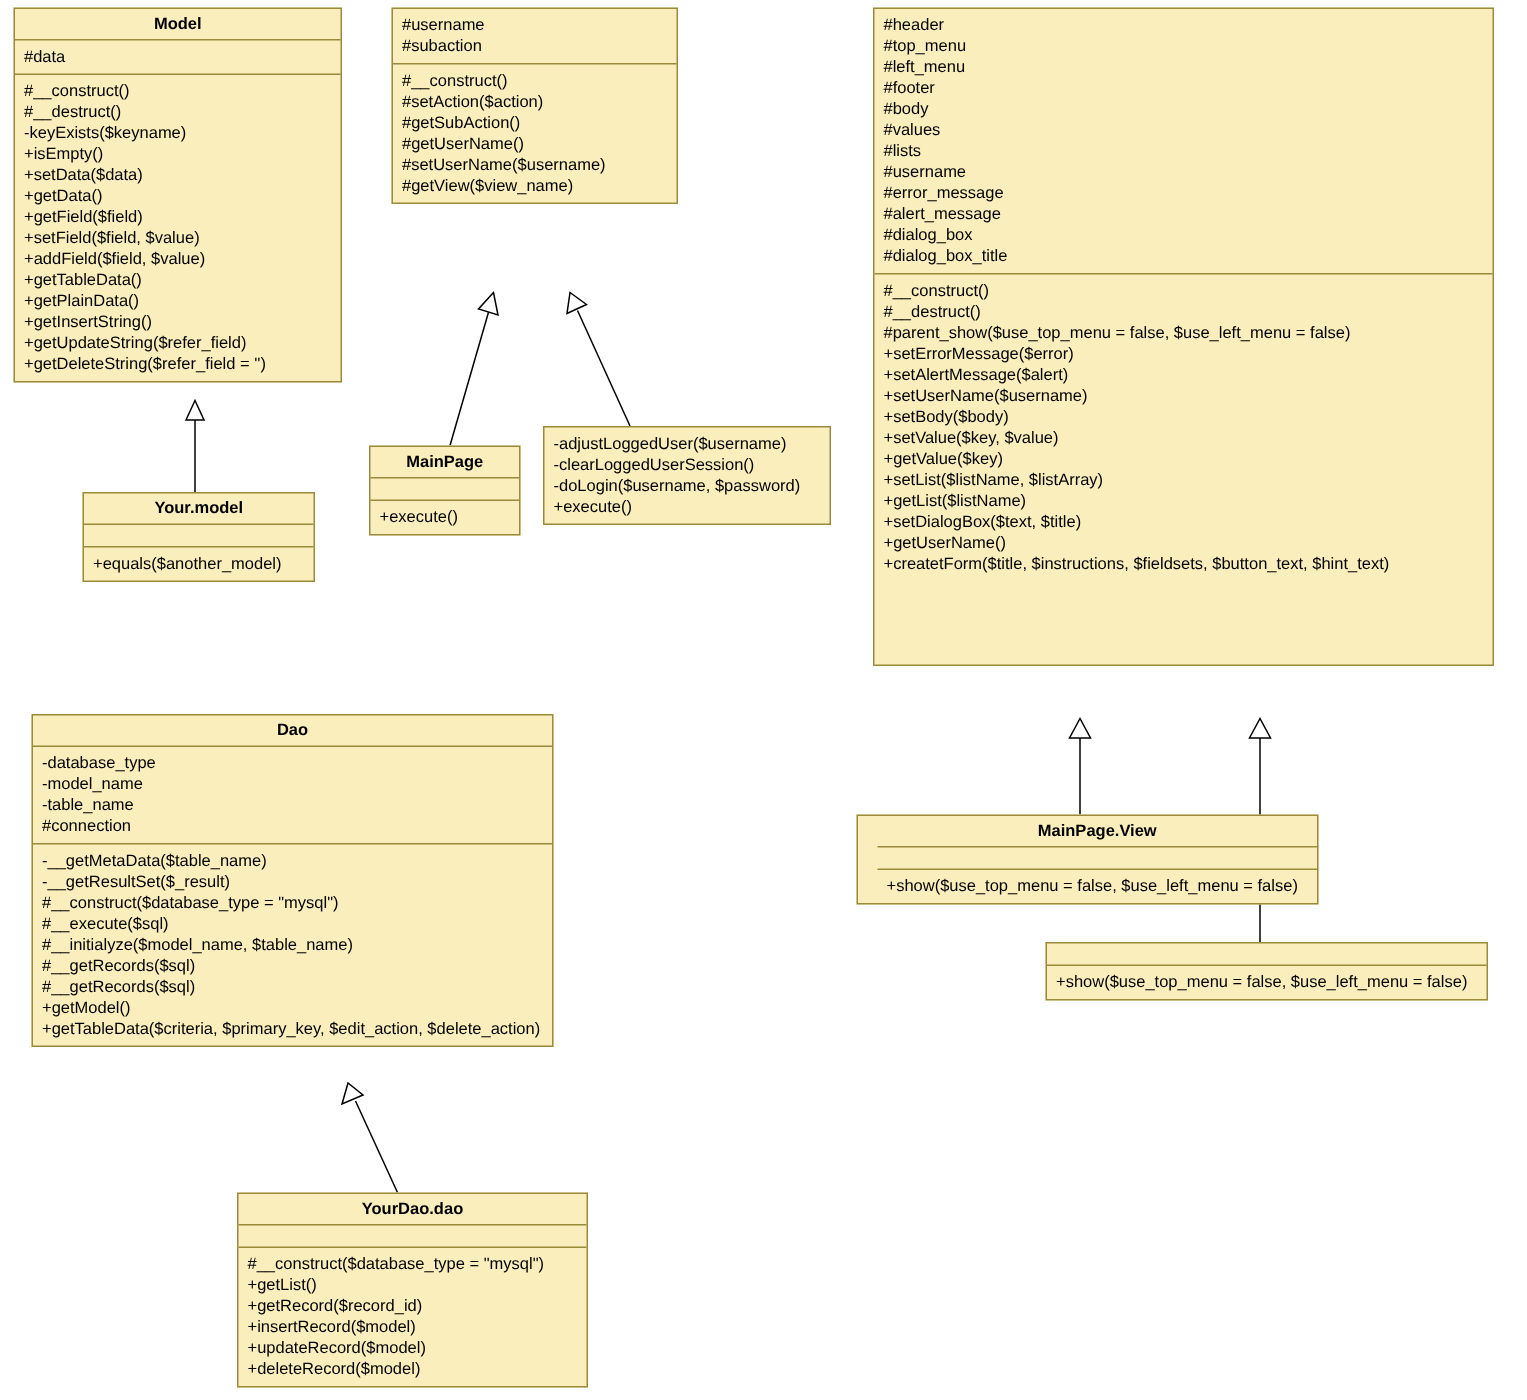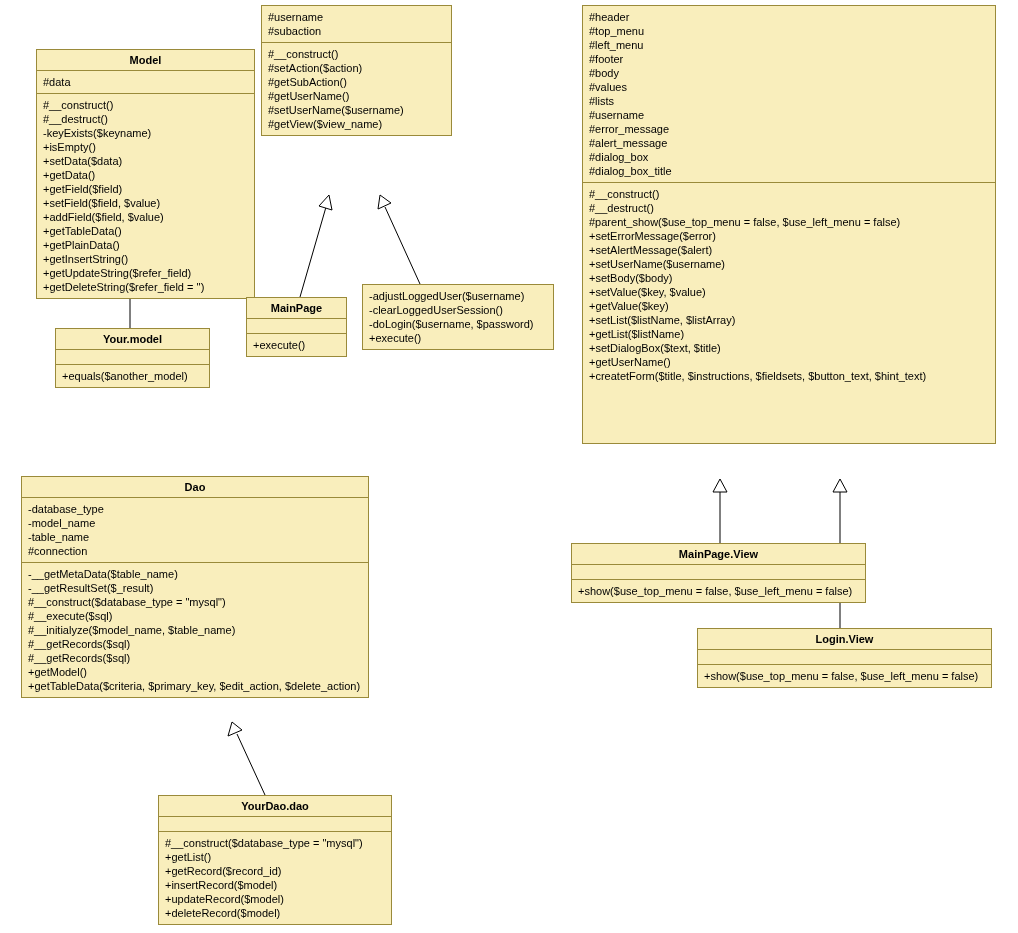--- a/index.html
+++ b/index.html
@@ -56,21 +56,21 @@
   <line x1="720" y1="543" x2="720" y2="492" stroke="#000"></line>
   <polygon points="720,479 713,492 727,492" fill="#fff" stroke="#000"></polygon>
 
   <line x1="840" y1="628" x2="840" y2="492" stroke="#000"></line>
   <polygon points="840,479 833,492 847,492" fill="#fff" stroke="#000"></polygon>
 
   <line x1="265" y1="795" x2="237" y2="734" stroke="#000"></line>
   <polygon points="232,722 228,736 242,730" fill="#fff" stroke="#000"></polygon>
 </svg>
 
-<div class="class-box" style="left: 36px; top: 5px; width: 217px; margin-top: 44px;">
+<div class="class-box" style="left: 9px; top: 5px; width: 217px;">
     <div class="class-title">Model</div>
     <div class="section">#data</div>
     <div class="section">#__construct()
 #__destruct()
 -keyExists($keyname)
 +isEmpty()
 +setData($data)
 +getData()
 +getField($field)
 +setField($field, $value)
@@ -128,27 +128,26 @@
 +setUserName($username)
 +setBody($body)
 +setValue($key, $value)
 +getValue($key)
 +setList($listName, $listArray)
 +getList($listName)
 +setDialogBox($text, $title)
 +getUserName()
 +createtForm($title, $instructions, $fieldsets, $button_text, $hint_text)</div>
   </div>
-<div class="class-box" style="left: 571px; top: 543px; width: 293px;">
+<div class="class-box" style="left: 571px; top: 543px; width: 293px; padding-left: 13px;">
     <div class="class-title">MainPage.View</div>
     <div class="section empty-section"></div>
     <div class="section">+show($use_top_menu = false, $use_left_menu = false)</div>
   </div>
 <div class="class-box" style="left: 697px; top: 628px; width: 293px;">
-    <div class="class-title">Login.View</div>
     <div class="section empty-section"></div>
     <div class="section">+show($use_top_menu = false, $use_left_menu = false)</div>
   </div>
 <div class="class-box" style="left: 21px; top: 476px; width: 346px;">
     <div class="class-title">Dao</div>
     <div class="section">-database_type
 -model_name
 -table_name
 #connection</div>
     <div class="section">-__getMetaData($table_name)

